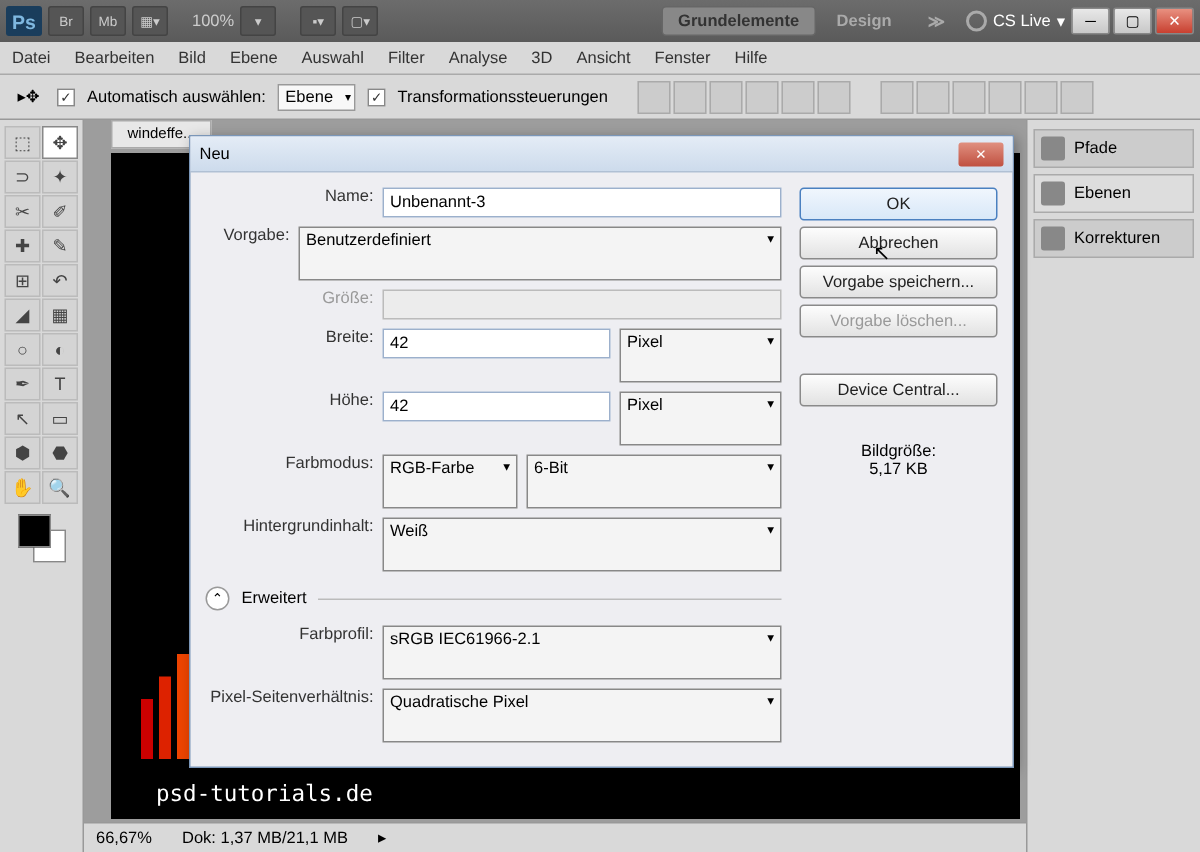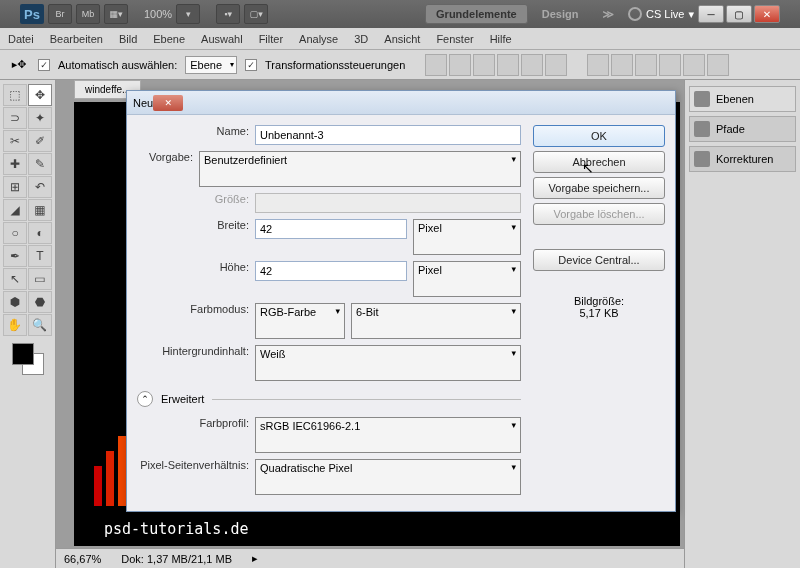--- a/index.html
+++ b/index.html
@@ -1,17 +1,17 @@
 <!DOCTYPE html>
 <html><head>
 <meta charset="utf-8">
 <style>
 *{box-sizing:border-box;margin:0;padding:0;font-family:Tahoma,sans-serif;font-size:11px}
 body{background:#d9d9d9;width:800px;height:568px;overflow:hidden;position:relative}
-.topbar{height:28px;background:linear-gradient(#6c6c6c,#5a5a5a);display:flex;align-items:center;padding:0 20px;gap:4px}
+.topbar{height:28px;background:linear-gradient(#6c6c6c,#5a5a5a);display:flex;align-items:center;padding:0 4px;gap:4px}
 .ps-icon{width:24px;height:20px;background:#1a3d5c;color:#7fb8e0;display:flex;align-items:center;justify-content:center;font-weight:bold;font-size:13px;border-radius:2px}
 .top-btn{width:24px;height:20px;background:#555;color:#ccc;display:flex;align-items:center;justify-content:center;border:1px solid #444;border-radius:2px;font-size:9px}
 .top-sep{width:8px}
 .top-text{color:#ccc}
 .pill{background:#888;color:#333;padding:3px 10px;border-radius:3px;font-weight:bold;border:1px solid #666}
 .pill.light{background:transparent;color:#aaa;border:none}
 .cslive{color:#fff;display:flex;align-items:center;gap:4px}
 .cslive-dot{width:14px;height:14px;border:2px solid #aaa;border-radius:50%}
 .winctrl{display:flex;gap:2px;margin-left:auto}
 .winbtn{width:26px;height:18px;background:linear-gradient(#e8e8e8,#c8c8c8);border:1px solid #888;border-radius:2px;display:flex;align-items:center;justify-content:center;font-size:10px}
@@ -39,21 +39,21 @@
 .bars{position:absolute;bottom:40px;left:20px;display:flex;gap:4px;align-items:flex-end;height:180px}
 .bar{width:8px}
 .watermark{position:absolute;bottom:8px;left:30px;color:#fff;font-size:15px;font-family:monospace}
 .statusbar{position:absolute;bottom:0;left:0;right:0;height:20px;background:#d9d9d9;border-top:1px solid #999;display:flex;align-items:center;padding:0 8px;gap:20px;font-size:10px}
 .rpanel{width:116px;background:#d9d9d9;border-left:1px solid #999;padding:6px 4px}
 .panel-tab{display:flex;align-items:center;gap:6px;padding:4px;border:1px solid #aaa;background:#ccc;margin-bottom:4px}
 .panel-tab.sel{background:#ddd}
 .pico{width:16px;height:16px;background:#888;border-radius:2px}
 
 .dialog{position:absolute;top:90px;left:126px;width:550px;background:#eeeef2;border:1px solid #7a96b8;box-shadow:2px 2px 8px rgba(0,0,0,0.3)}
-.dlg-title{height:24px;background:linear-gradient(#e4ecf6,#cddbec);display:flex;align-items:center;padding:0 6px;border-bottom:1px solid #b0c0d4}
+.dlg-title{height:24px;background:linear-gradient(#e4ecf6,#cddbec);display:flex;align-items:center;padding:0 6px;justify-content:space-between;border-bottom:1px solid #b0c0d4}
 .dlg-close{width:30px;height:16px;background:linear-gradient(#e09080,#c05040);color:#fff;display:flex;align-items:center;justify-content:center;border-radius:2px;font-size:9px}
 .dlg-body{padding:10px;display:flex;gap:12px}
 .dlg-left{flex:1}
 .dlg-right{width:132px;display:flex;flex-direction:column;gap:4px}
 .frow{display:flex;align-items:flex-start;margin-bottom:6px;gap:6px}
 .flabel{width:112px;text-align:right;color:#333}
 .flabel.dis{color:#999}
 .finput{flex:1;background:#fff;border:1px solid #9cb0cc;padding:2px 4px;height:20px}
 .finput.dis{background:#ececec;border:1px solid #bbb}
 .fsel{background:#f4f4f4;border:1px solid #888;padding:2px 4px;height:36px;position:relative;min-width:60px}
@@ -203,27 +203,27 @@
       <div class="watermark">psd-tutorials.de</div>
     </div>
     <div class="statusbar">
       <span>66,67%</span>
       <span>Dok: 1,37 MB/21,1 MB</span>
       <span>▸</span>
     </div>
   </div>
 
   <div class="rpanel">
+    <div class="panel-tab">
+        <div class="pico"></div>
+        <span>Pfade</span>
+      </div>
     <div class="panel-tab sel">
         <div class="pico"></div>
         <span>Ebenen</span>
-      </div>
-    <div class="panel-tab">
-        <div class="pico"></div>
-        <span>Pfade</span>
       </div>
     <div class="panel-tab">
         <div class="pico"></div>
         <span>Korrekturen</span>
       </div>
   </div>
 </div>
 
 <div class="dialog">
   <div class="dlg-title">

